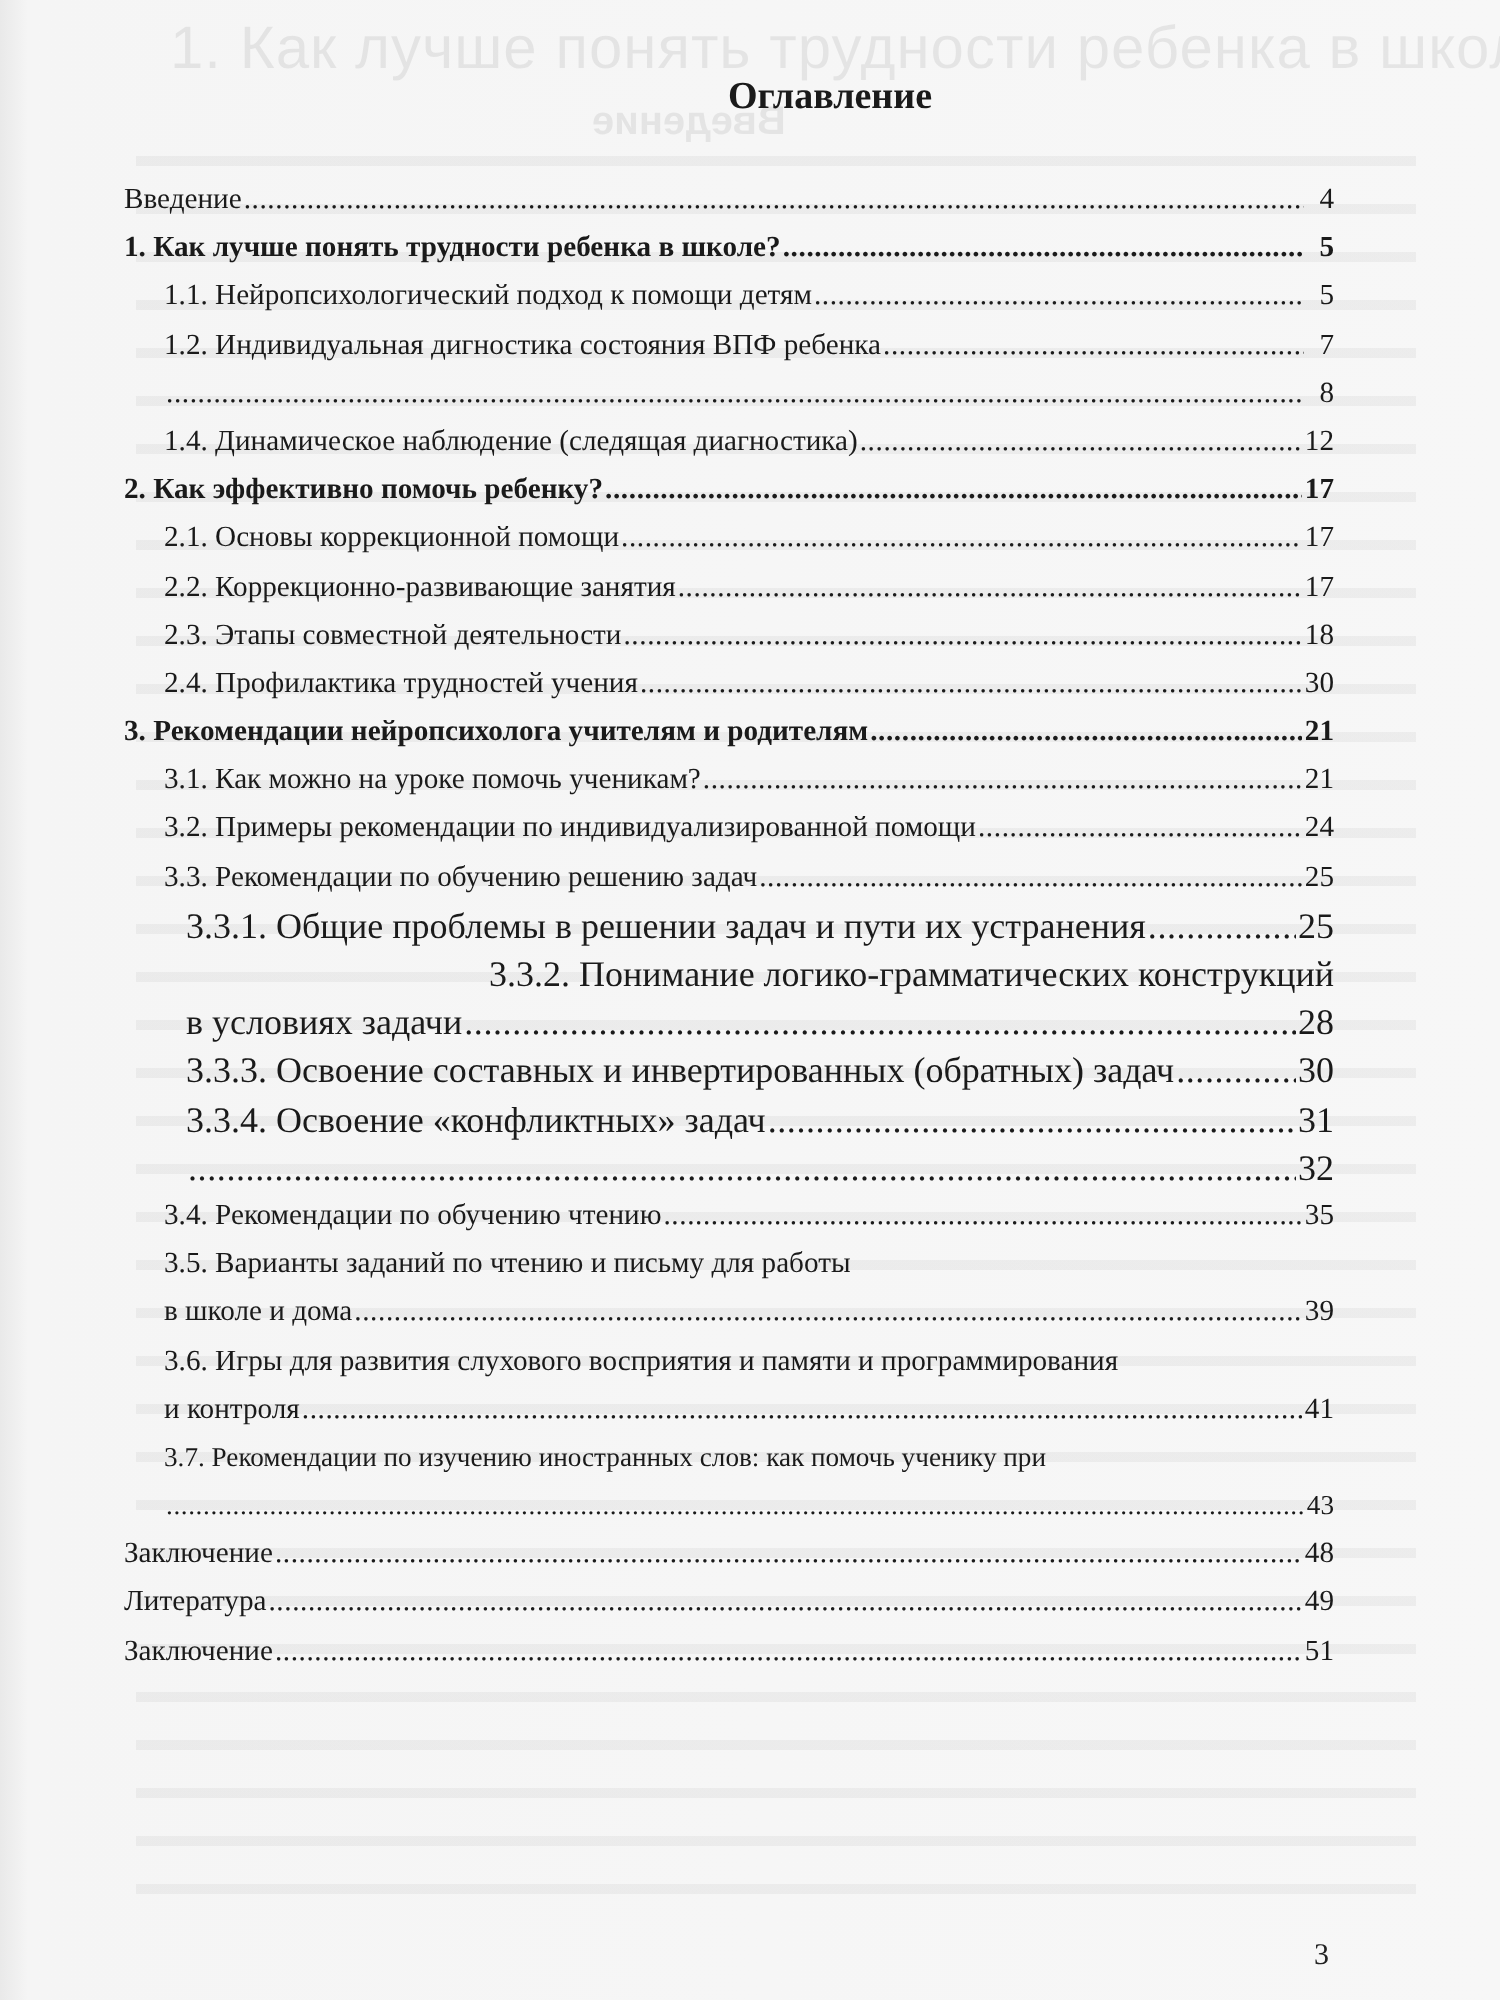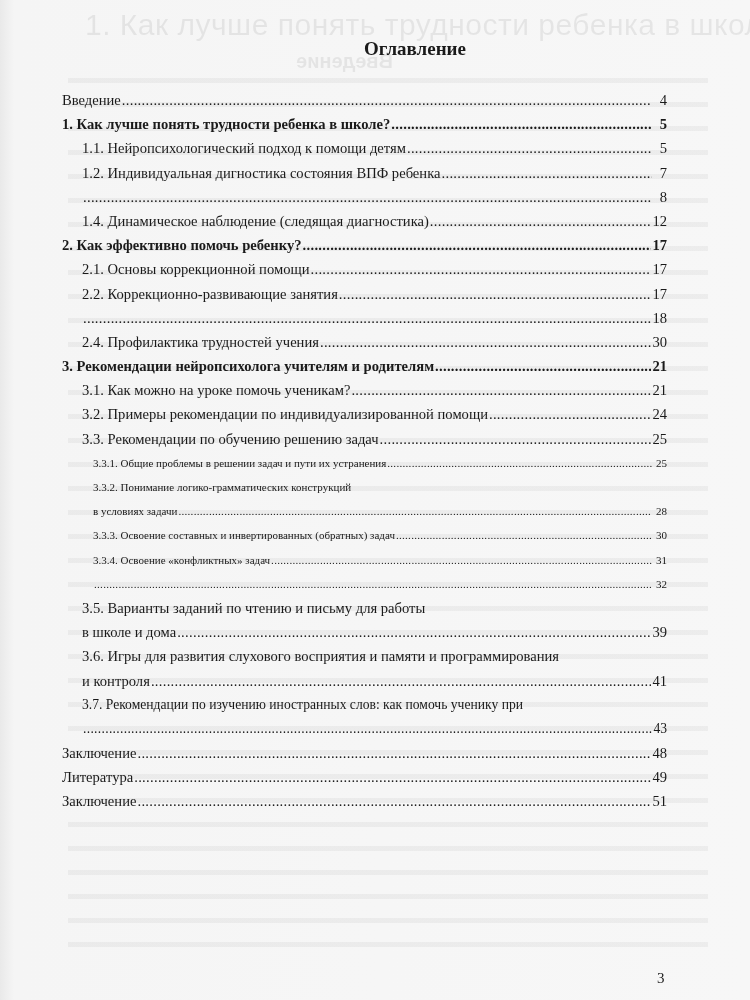--- a/index.html
+++ b/index.html
@@ -46,21 +46,21 @@
     flex: 1; overflow: hidden; white-space: nowrap; margin: 0 1px;
   }
   .row .dots::before {
     content: "........................................................................................................................................................................................................................";
     letter-spacing: 0.3px;
   }
   .row .page-num { white-space: nowrap; min-width: 14px; text-align: right; }
   .row.wrap-first { height: 24.2px; }
   .lvl0 { padding-left: 0; }
   .lvl1 { padding-left: 20px; }
-  .lvl2 { padding-left: 31px; font-size: 11px; }
+  .lvl2 { padding-left: 31px; font-size: 18px; justify-content: flex-end; }
   .lvl1.small { font-size: 13.6px; }
   .page-number {
     position: absolute; left: 657px; top: 970px; font-size: 15px; color: #222;
   }
 </style>
 </head>
 <body>
 
 <div class="page">
   <div class="ghost ghost-heading">1. Как лучше понять трудности ребенка в школе?</div>
@@ -108,20 +108,21 @@
         <span class="label">2.1. Основы коррекционной помощи</span>
         <span class="dots"></span>
         <span class="page-num">17</span>
       </div>
       <div class="row lvl1">
         <span class="label">2.2. Коррекционно-развивающие занятия</span>
         <span class="dots"></span>
         <span class="page-num">17</span>
       </div>
       <div class="row lvl1">
+        <span class="label">2.3. Этапы совместной деятельности</span>
         <span class="dots"></span>
         <span class="page-num">18</span>
       </div>
       <div class="row lvl1">
         <span class="label">2.4. Профилактика трудностей учения</span>
         <span class="dots"></span>
         <span class="page-num">30</span>
       </div>
       <div class="row lvl0 bold">
         <span class="label">3. Рекомендации нейропсихолога учителям и родителям</span>
@@ -163,20 +164,25 @@
       </div>
       <div class="row lvl2">
         <span class="label">3.3.4. Освоение «конфликтных» задач</span>
         <span class="dots"></span>
         <span class="page-num">31</span>
       </div>
       <div class="row lvl2">
         <span class="dots"></span>
         <span class="page-num">32</span>
       </div>
+      <div class="row lvl1">
+        <span class="label">3.4. Рекомендации по обучению чтению</span>
+        <span class="dots"></span>
+        <span class="page-num">35</span>
+      </div>
       <div class="row wrap-first lvl1">
         <span class="label">3.5. Варианты заданий по чтению и письму для работы</span>
       </div>
       <div class="row lvl1">
         <span class="label">в школе и дома</span>
         <span class="dots"></span>
         <span class="page-num">39</span>
       </div>
       <div class="row wrap-first lvl1">
         <span class="label">3.6. Игры для развития слухового восприятия и памяти и программирования</span>

